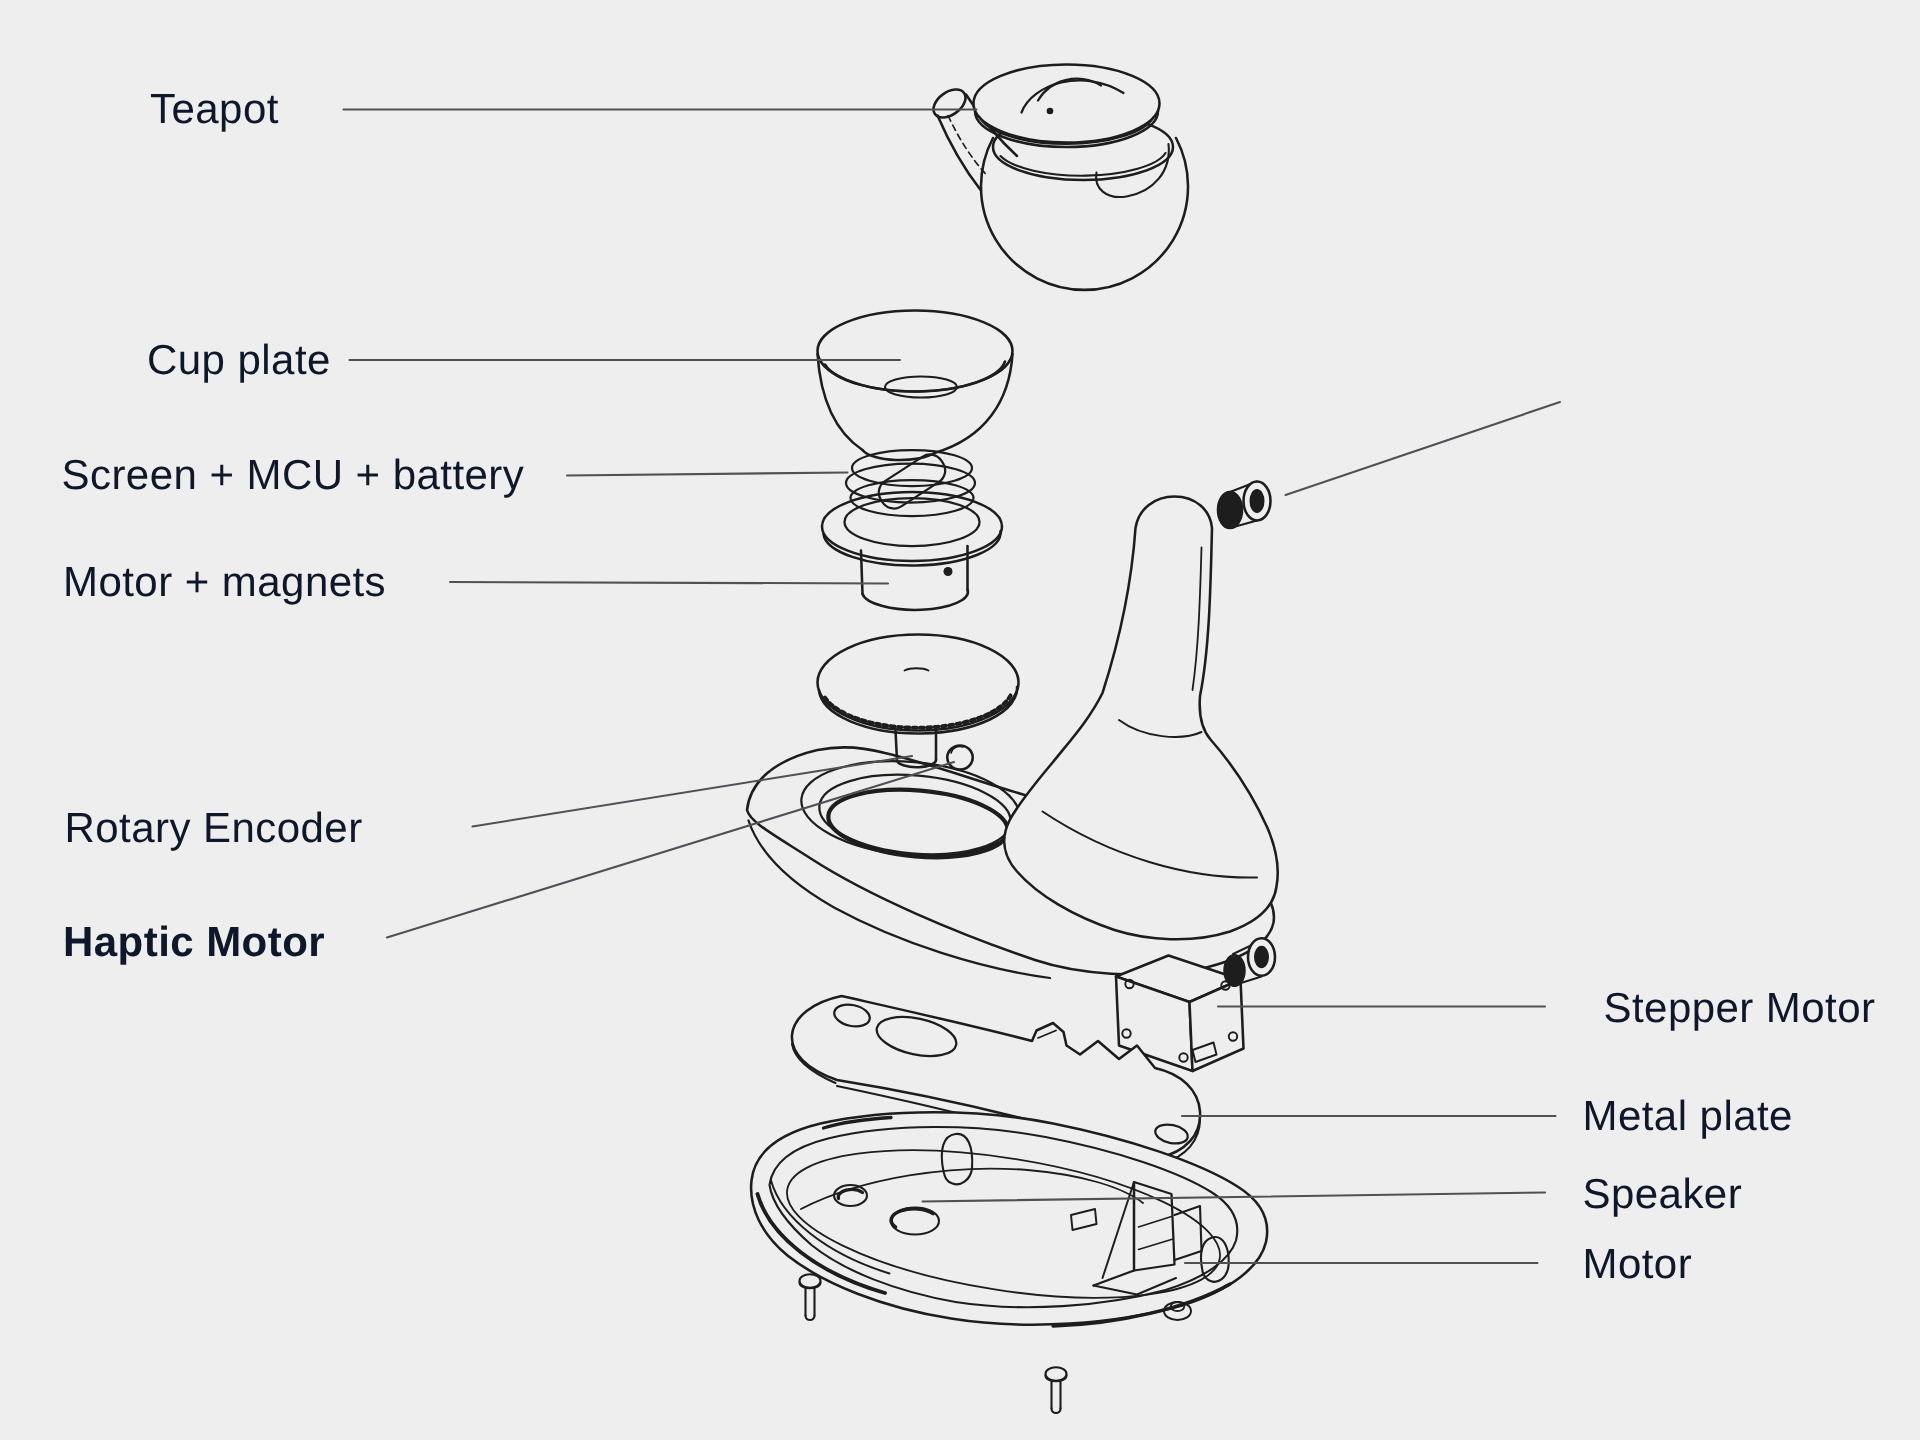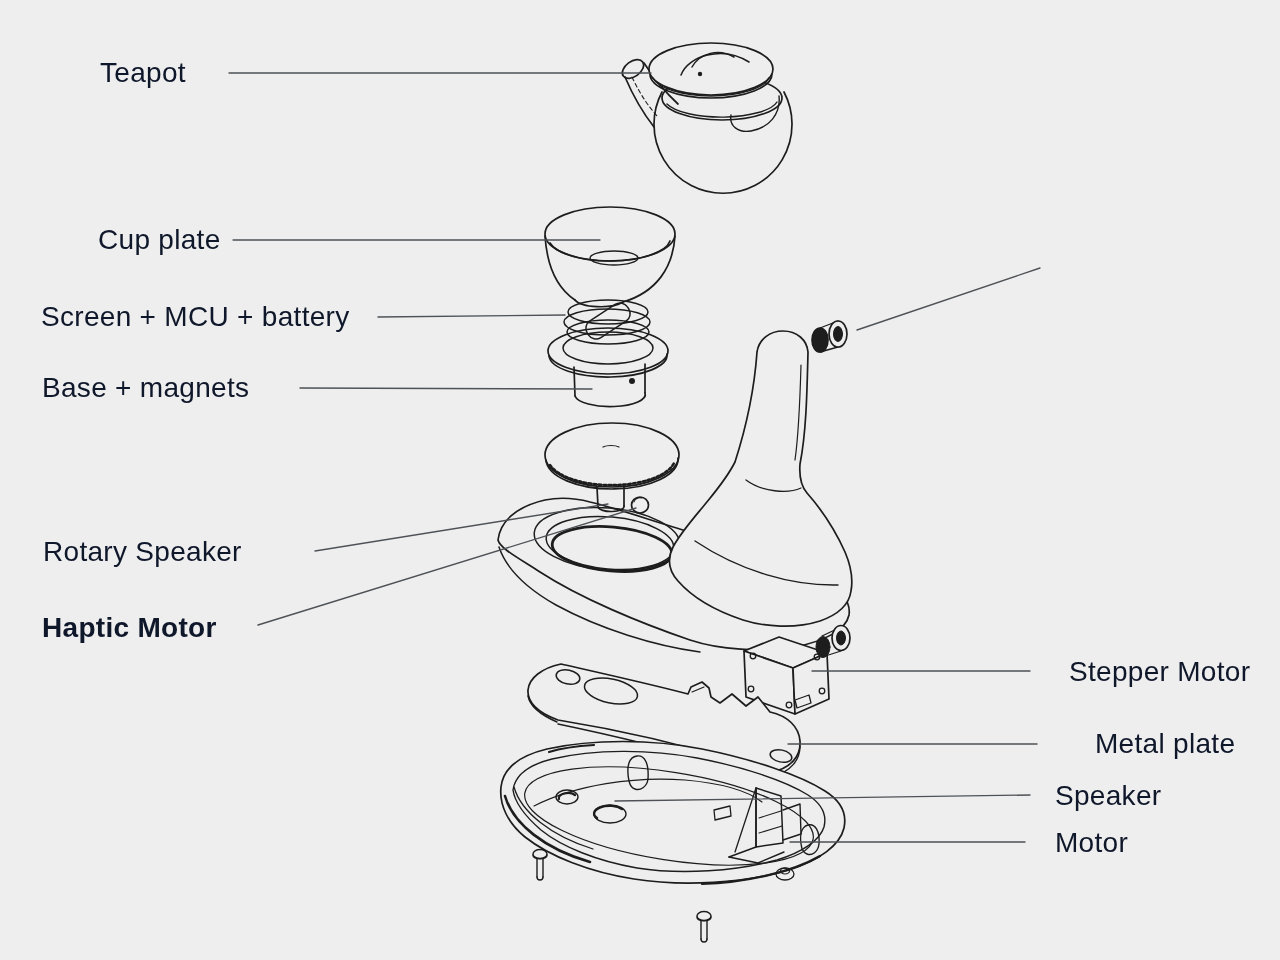--- a/index.html
+++ b/index.html
@@ -232,20 +232,20 @@
       <path d="M 812 671 L 1030 671"></path>
       <path d="M 788 744 L 1037 744"></path>
       <path d="M 615 801 L 1030 795"></path>
       <path d="M 790 842 L 1025 842"></path>
     </g>
   </svg>
 
   <div class="label" style="left:100px;  top:56px;">Teapot</div>
   <div class="label" style="left:98px;   top:223px;">Cup plate</div>
   <div class="label" style="left:17px;   top:300px;margin-left:24px;">Screen + MCU + battery</div>
-  <div class="label" style="left:42px;   top:371px;">Base + magnets</div>
-  <div class="label" style="left:43px;   top:535px;">Rotary Speaker</div>
+  <div class="label" style="left:42px;   top:371px;">Motor + magnets</div>
+  <div class="label" style="left:43px;   top:535px;">Rotary Encoder</div>
   <div class="label" style="left:42px;   top:611px;font-weight:bold;">Haptic Motor</div>
   <div class="label" style="left:1057px; top:655px;margin-left:12px;">Stepper Motor</div>
-  <div class="label" style="left:1055px; top:727px;margin-left:40px;">Metal plate</div>
+  <div class="label" style="left:1055px; top:727px;">Metal plate</div>
   <div class="label" style="left:1055px; top:779px;">Speaker</div>
   <div class="label" style="left:1055px; top:826px;">Motor</div>
 </div>
 
 </body></html>

